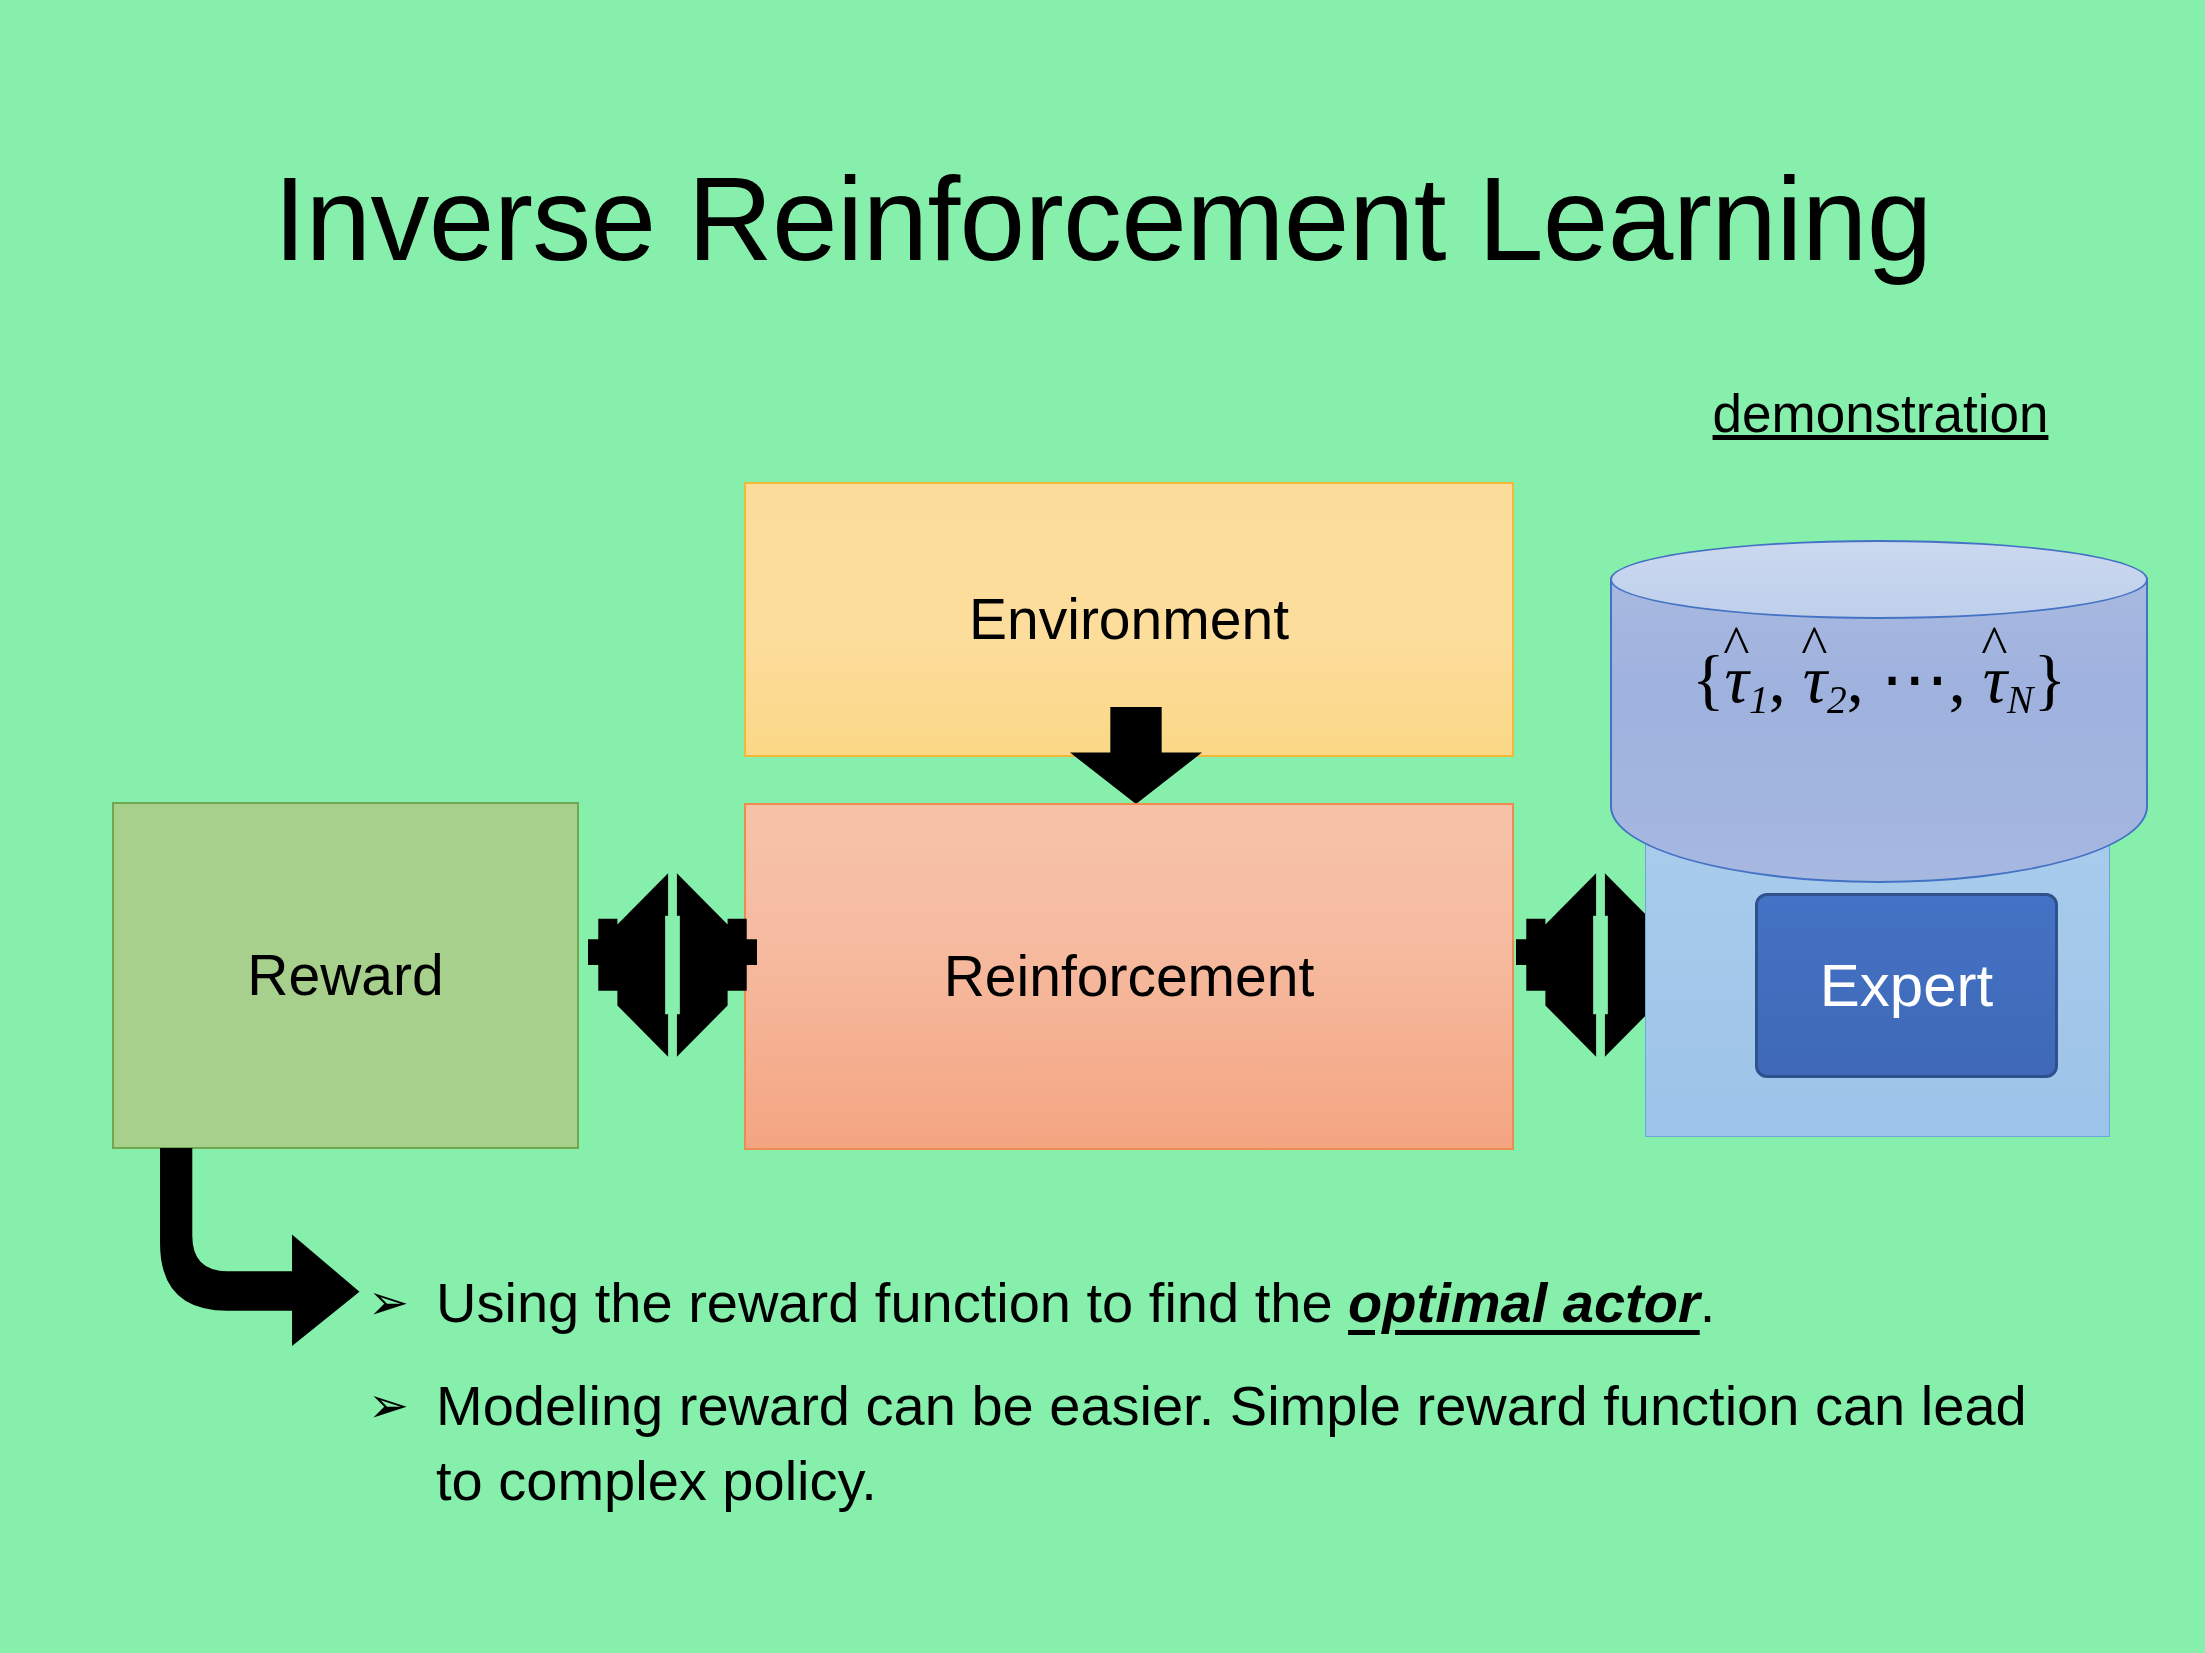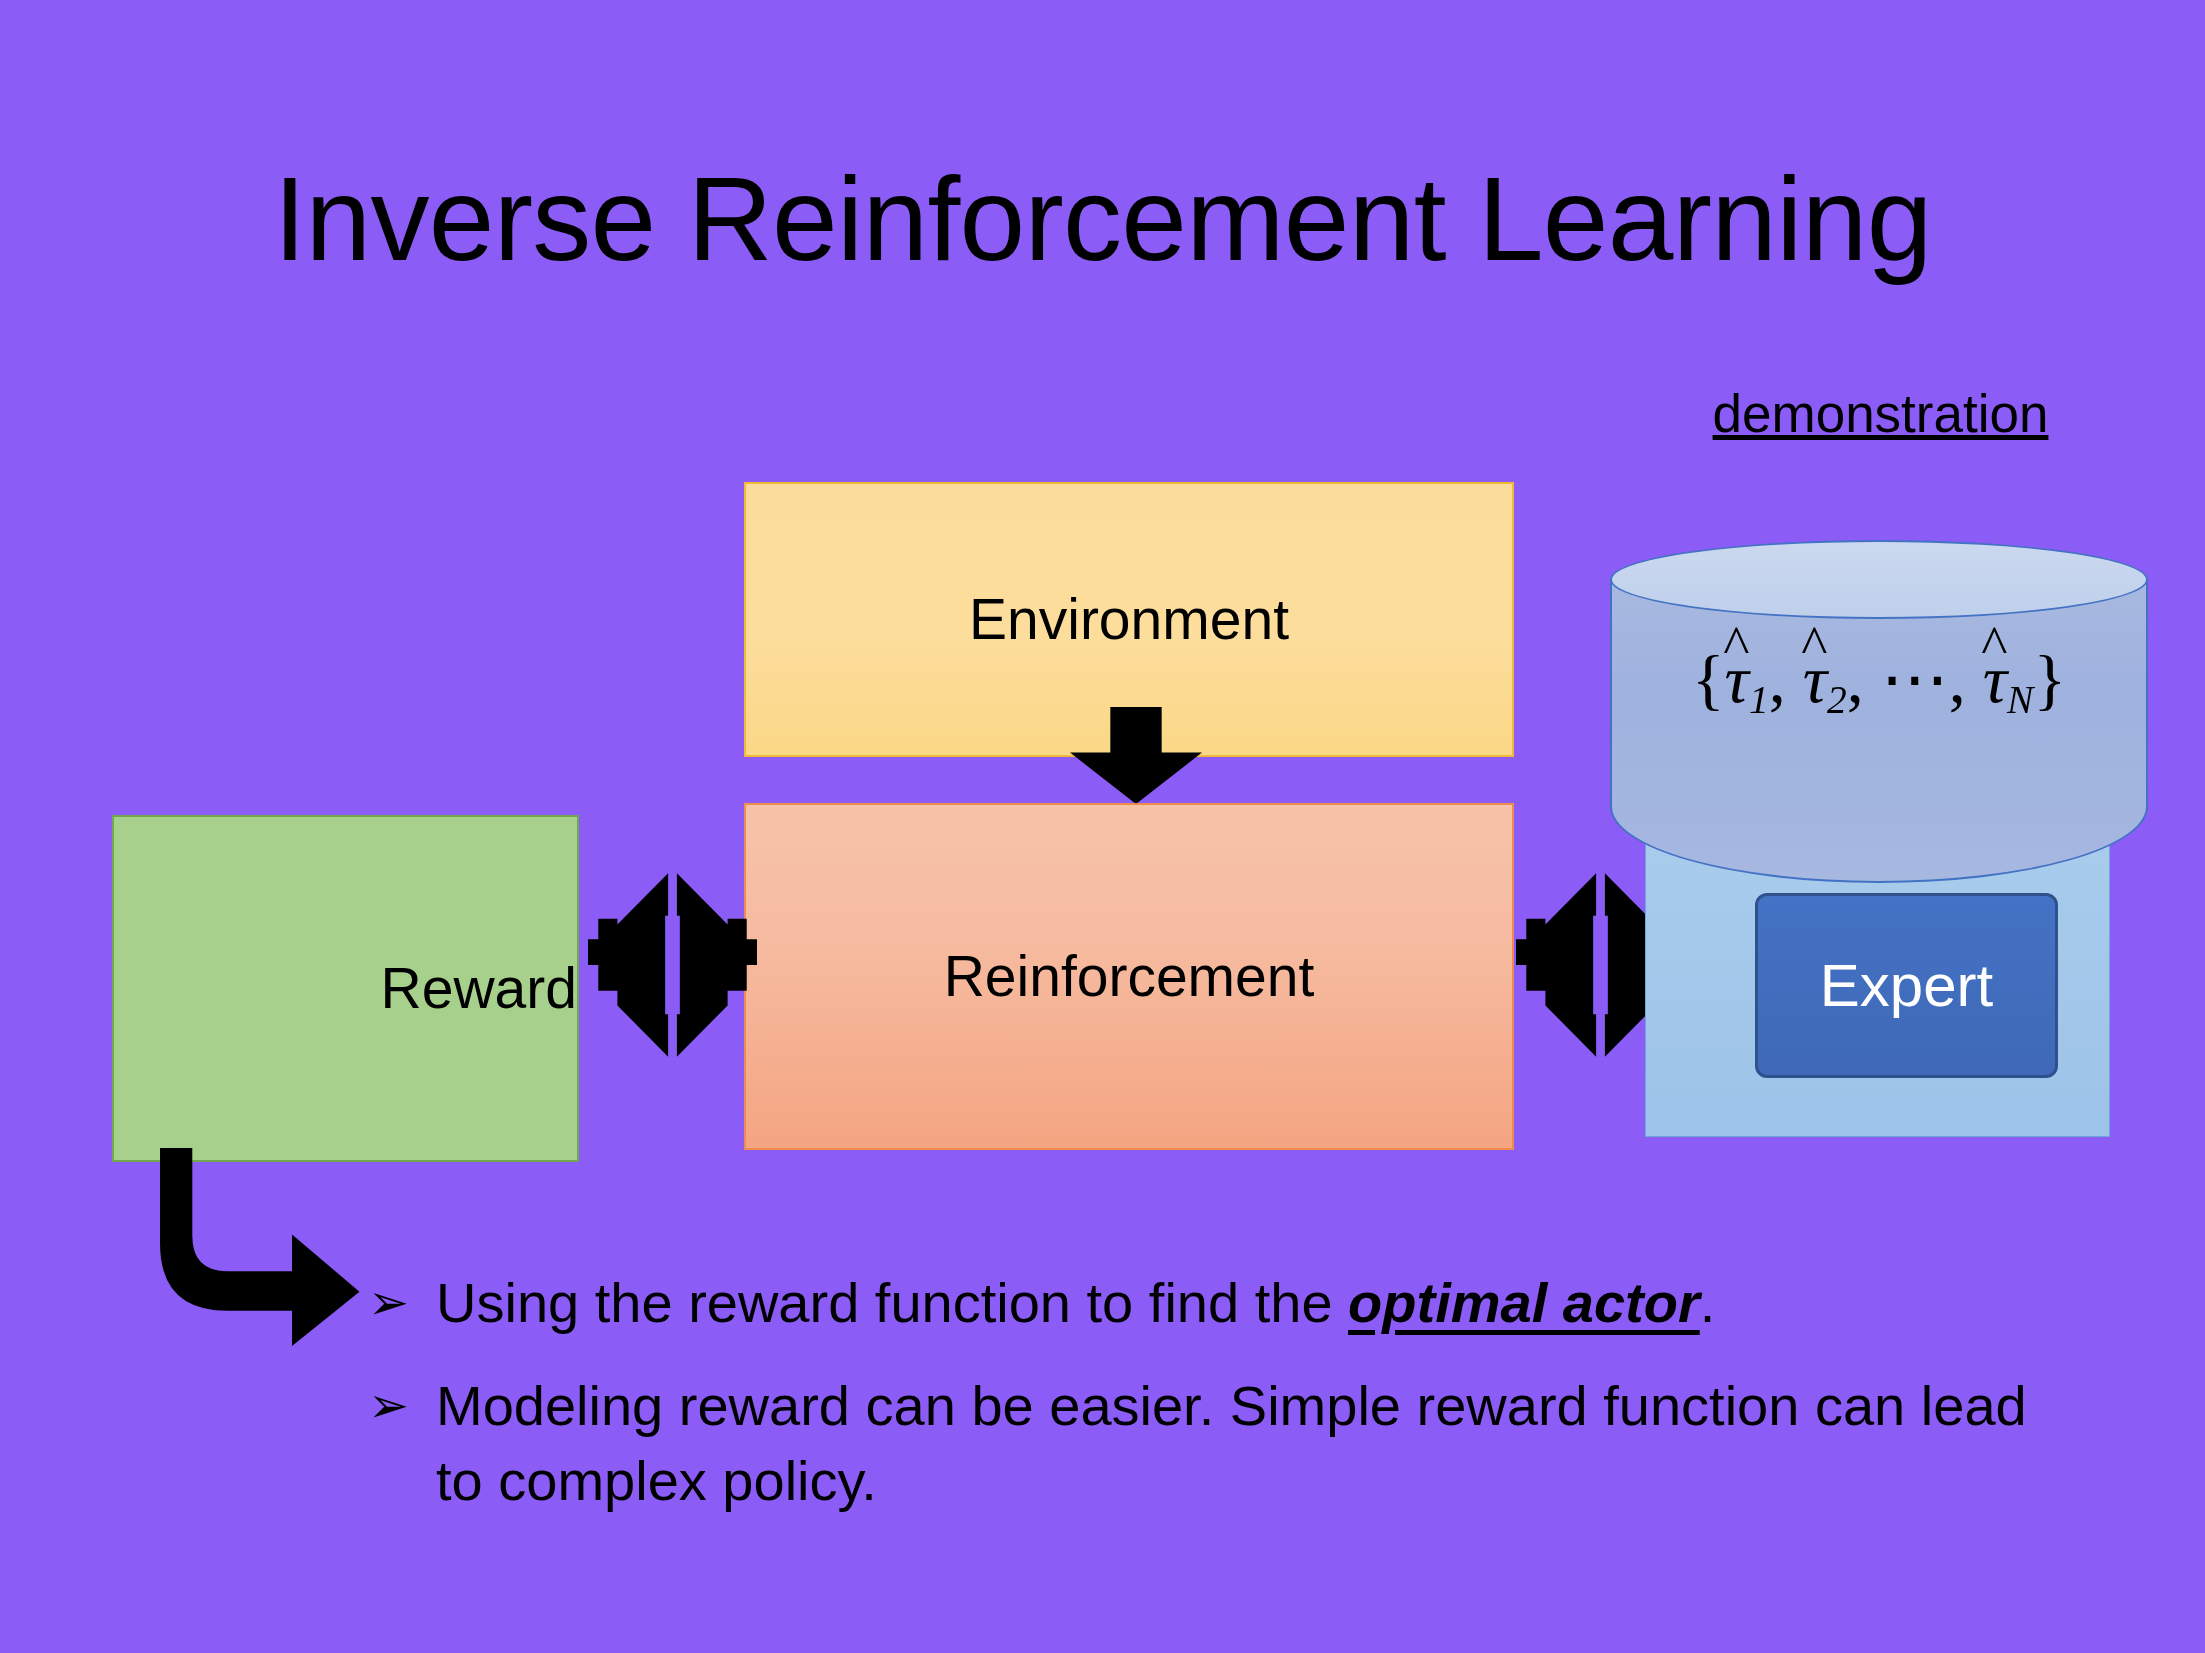--- a/index.html
+++ b/index.html
@@ -4,21 +4,21 @@
 <style>
   html, body {
     margin: 0;
     padding: 0;
     background: #ffffff;
   }
   #slide {
     position: relative;
     width: 2205px;
     height: 1654px;
-    background: #8b5cf6;
+    background: #86efac;
     overflow: hidden;
     font-family: "Liberation Sans", sans-serif;
     color: #000000;
   }
 
   
   #title {
     position: absolute;
     left: 0;
     top: 158px;
@@ -65,23 +65,22 @@
     position: absolute;
     left: 112px;
     top: 802px;
     width: 467px;
     height: 347px;
     background: #A8D08D;
     border: 2.2px solid #6FA84F;
     box-sizing: border-box;
     display: flex;
     flex-direction: column;
-    align-items: flex-end;
+    align-items: center;
     justify-content: center;
-    margin-top: 13px;
   }
   #reward-box .line {
     font-size: 57px;
     line-height: 1.28;
     color: #000000;
   }
 
   
   #rl-box {
     position: absolute;

